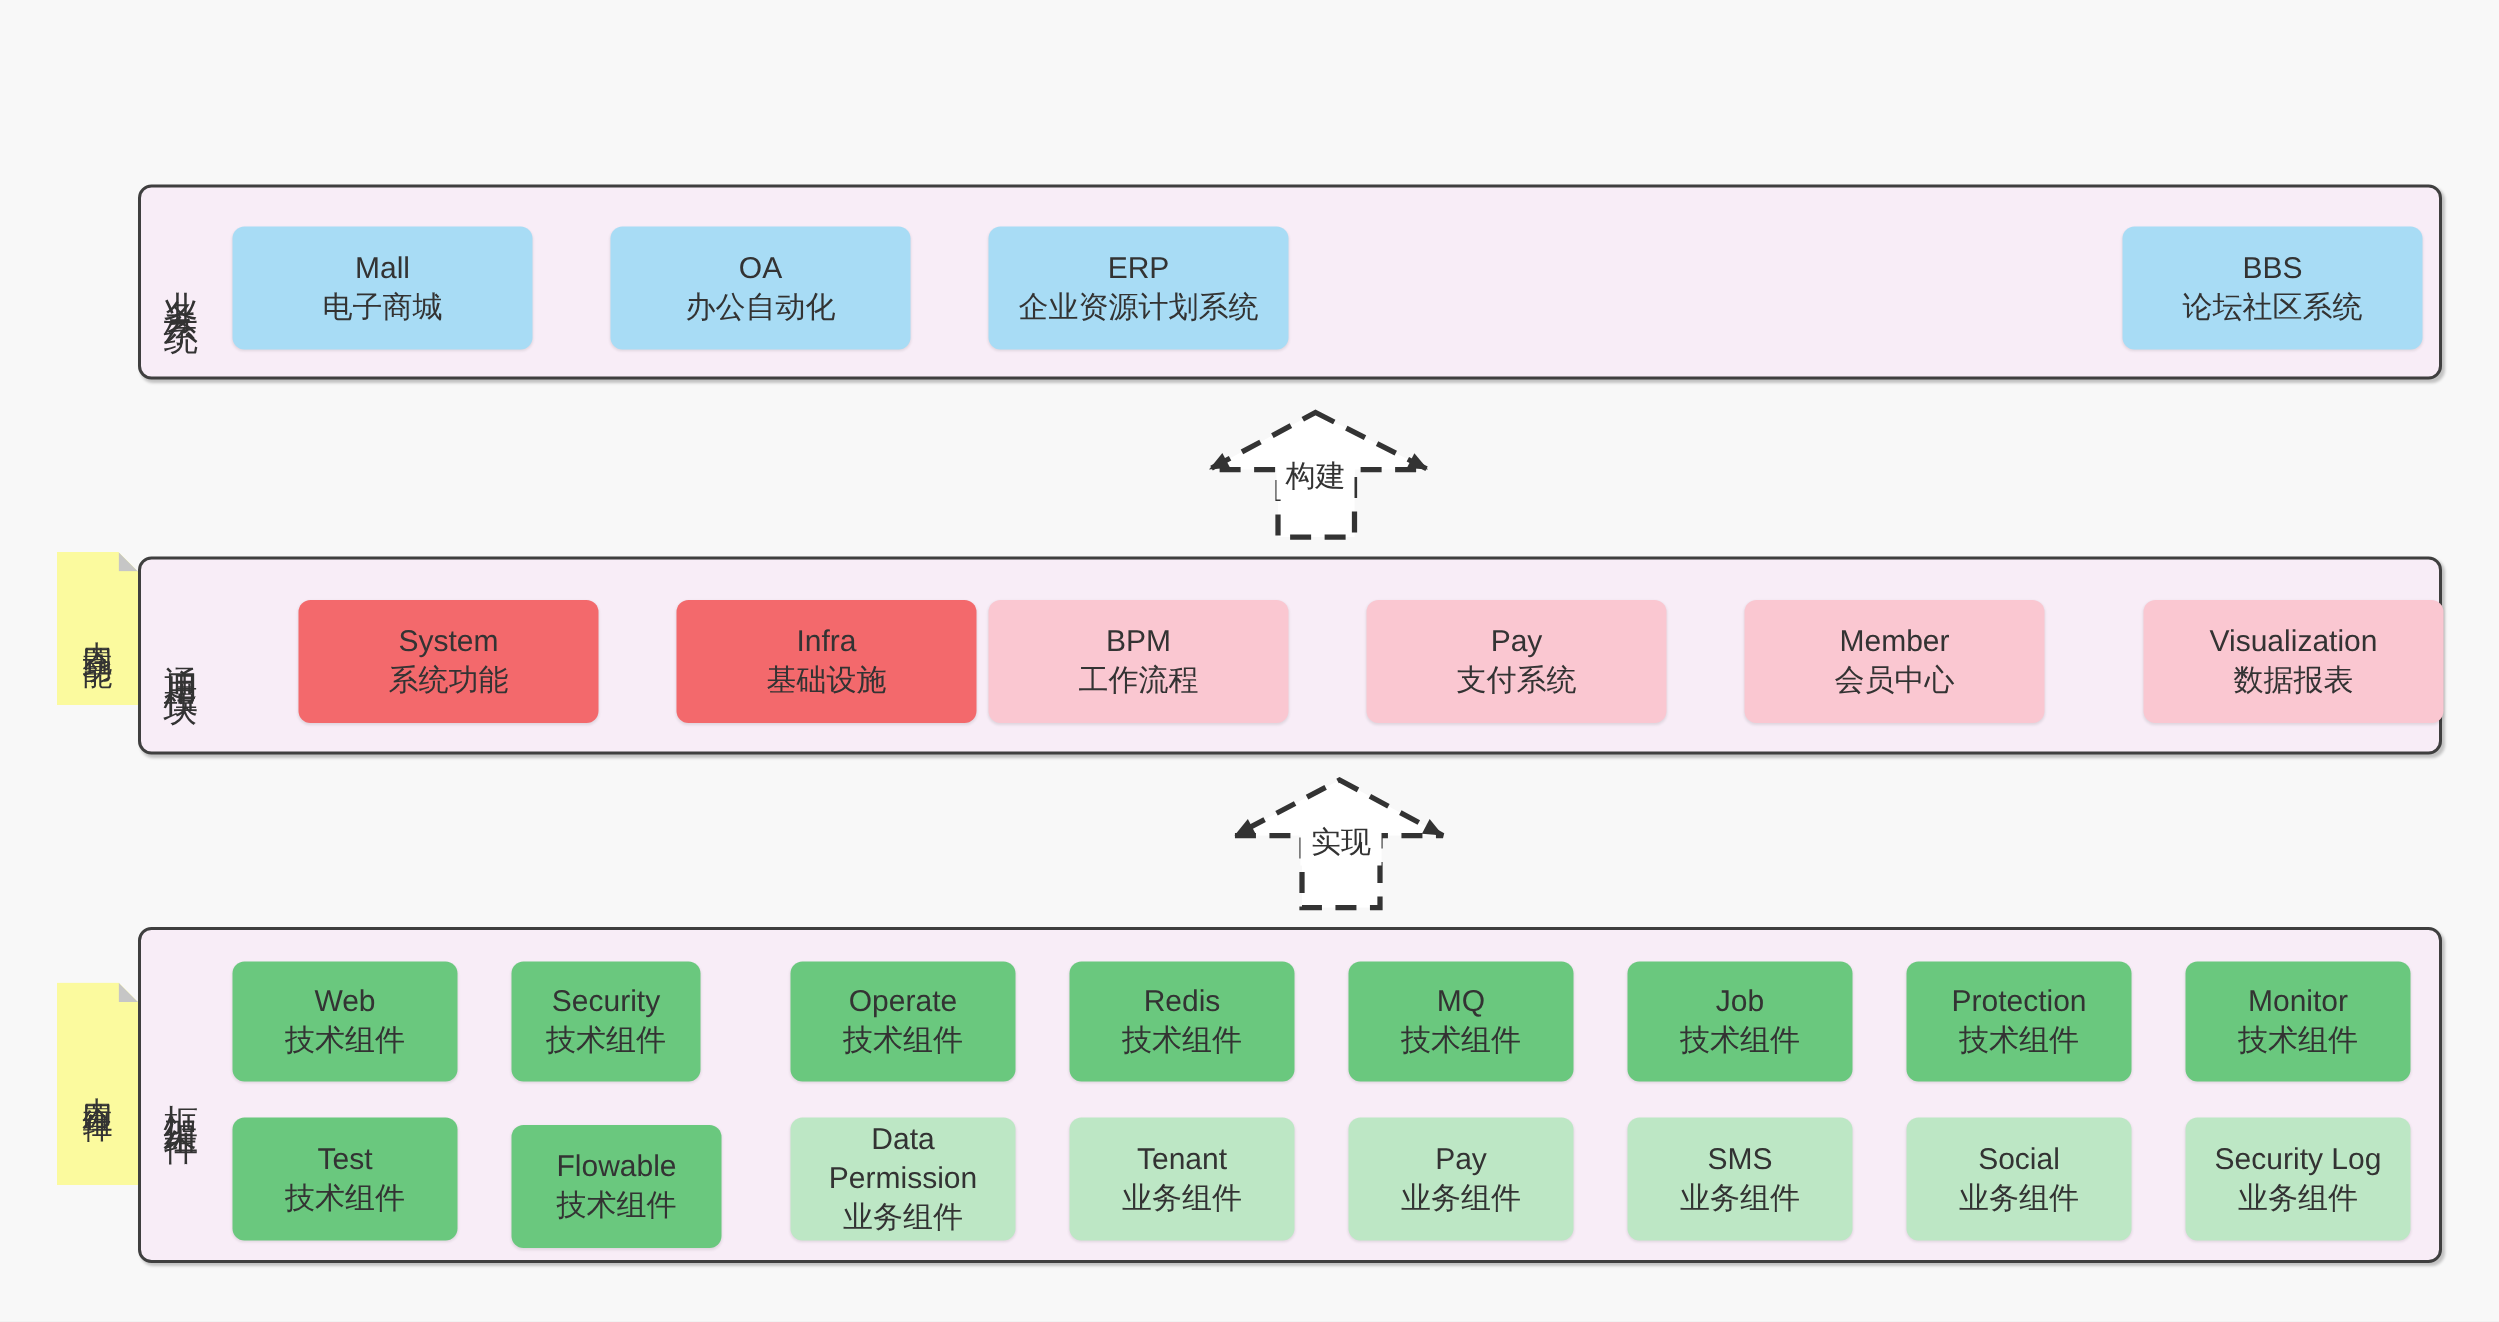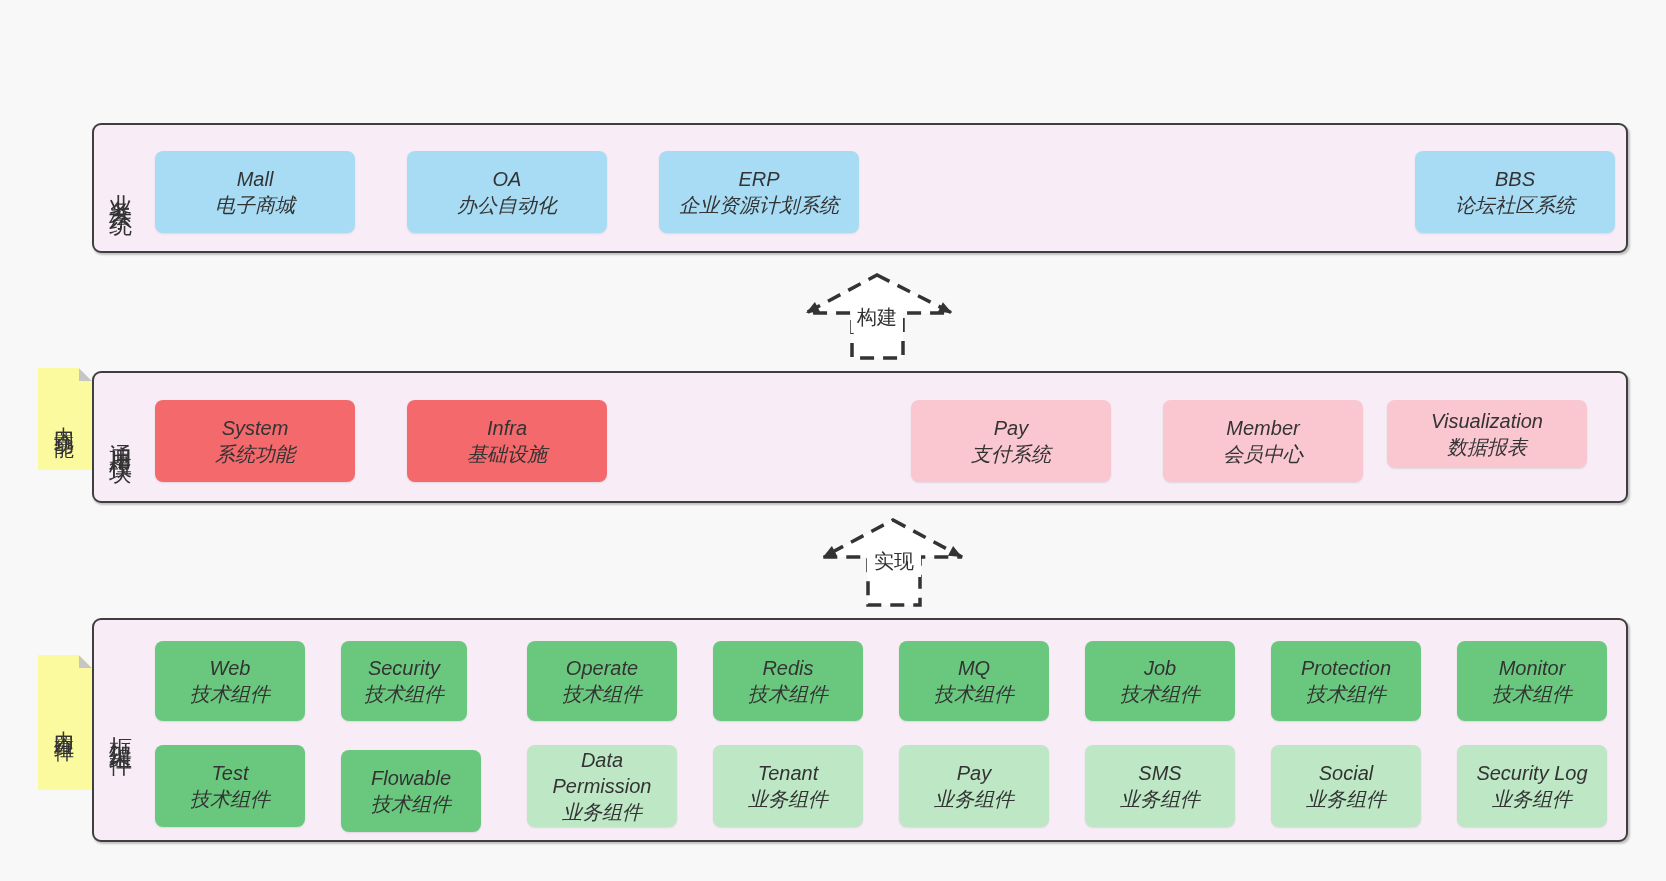--- a/index.html
+++ b/index.html
@@ -22,24 +22,23 @@
     position:absolute; left:12px; top:50%; transform:translateY(-50%);
     writing-mode:vertical-rl; text-orientation:upright;
     font-size:23px; letter-spacing:6px; color:#333; white-space:nowrap;
   }
   .box {
     position:absolute; border-radius:8px; box-sizing:border-box;
     display:flex; flex-direction:column; align-items:center; justify-content:center;
     text-align:center; font-size:20px; line-height:1.3; color:#333;
     box-shadow:0 1px 2px rgba(0,0,0,0.10);
     padding:2px 6px;
-    font-style:italic;
   }
   .blue        { background:var(--box-blue,#a8dcf5); }
-  .red         { background:var(--box-red,#f3696c); }
+  .red         { background:var(--box-red,#f3696c);margin-left:44px; }
   .pink        { background:var(--box-pink,#fac7d1); }
   .green       { background:var(--box-green,#6ac87e); }
   .green-light { background:var(--box-green-light,#bde7c5); }
   .note {
     position:absolute; background:var(--note-yellow,#fbfa9e);
     clip-path:polygon(0 0, calc(100% - 13px) 0, 100% 13px, 100% 100%, 0 100%);
     display:flex; align-items:center; justify-content:center;
     box-shadow:1px 1px 2px rgba(0,0,0,0.15);
   }
   .note-fold {
@@ -96,29 +95,33 @@
   <div class="band" style="left:92px;top:371px;width:1536px;height:132px">
     <div class="side-label">通用模块</div>
     <div class="box red" style="left:61px;top:27px;width:200px;height:82px">
       <div>System</div>
       <div>系统功能</div>
     </div>
     <div class="box red" style="left:313px;top:27px;width:200px;height:82px">
       <div>Infra</div>
       <div>基础设施</div>
     </div>
+    <div class="box pink" style="left:565px;top:27px;width:200px;height:82px">
+      <div>BPM</div>
+      <div>工作流程</div>
+    </div>
     <div class="box pink" style="left:817px;top:27px;width:200px;height:82px">
       <div>Pay</div>
       <div>支付系统</div>
     </div>
     <div class="box pink" style="left:1069px;top:27px;width:200px;height:82px">
       <div>Member</div>
       <div>会员中心</div>
     </div>
-    <div class="box pink" style="left:1293px;top:27px;width:200px;height:68px">
+    <div class="box pink" style="left:1335px;top:27px;width:200px;height:82px">
       <div>Visualization</div>
       <div>数据报表</div>
     </div>
   </div>
 
   <svg class="arrow" style="left:810px;top:500px" width="170" height="120" viewBox="0 0 170 120">
     <path class="arrow-outline" d="M83 20 L152 57 L110 57 L110 105 L58 105 L58 57 L13 57 Z"></path>
     <polygon class="arrow-head" points="0,0 -13,-5.5 -13,5.5" transform="translate(13,57) rotate(152)"></polygon>
     <polygon class="arrow-head" points="0,0 -13,-5.5 -13,5.5" transform="translate(152,57) rotate(28)"></polygon>
     <rect class="arrow-label-bg" x="57" y="43" width="54" height="34"></rect>

